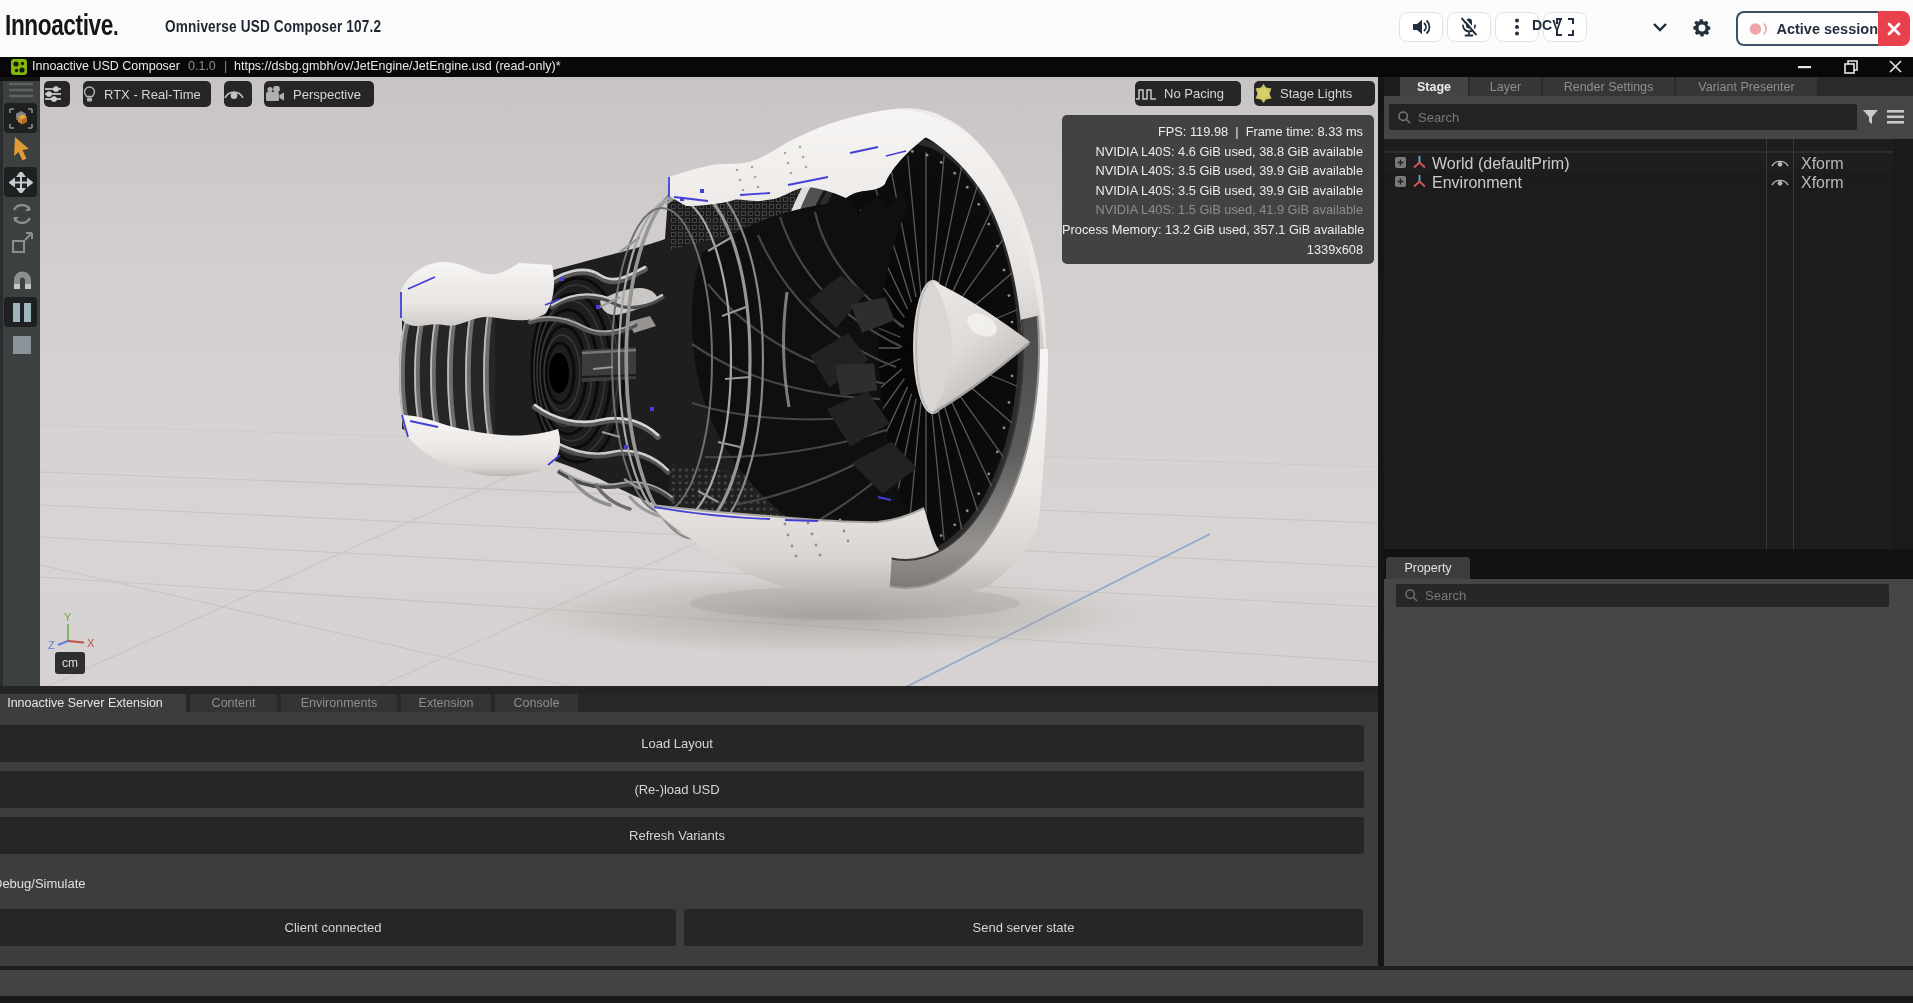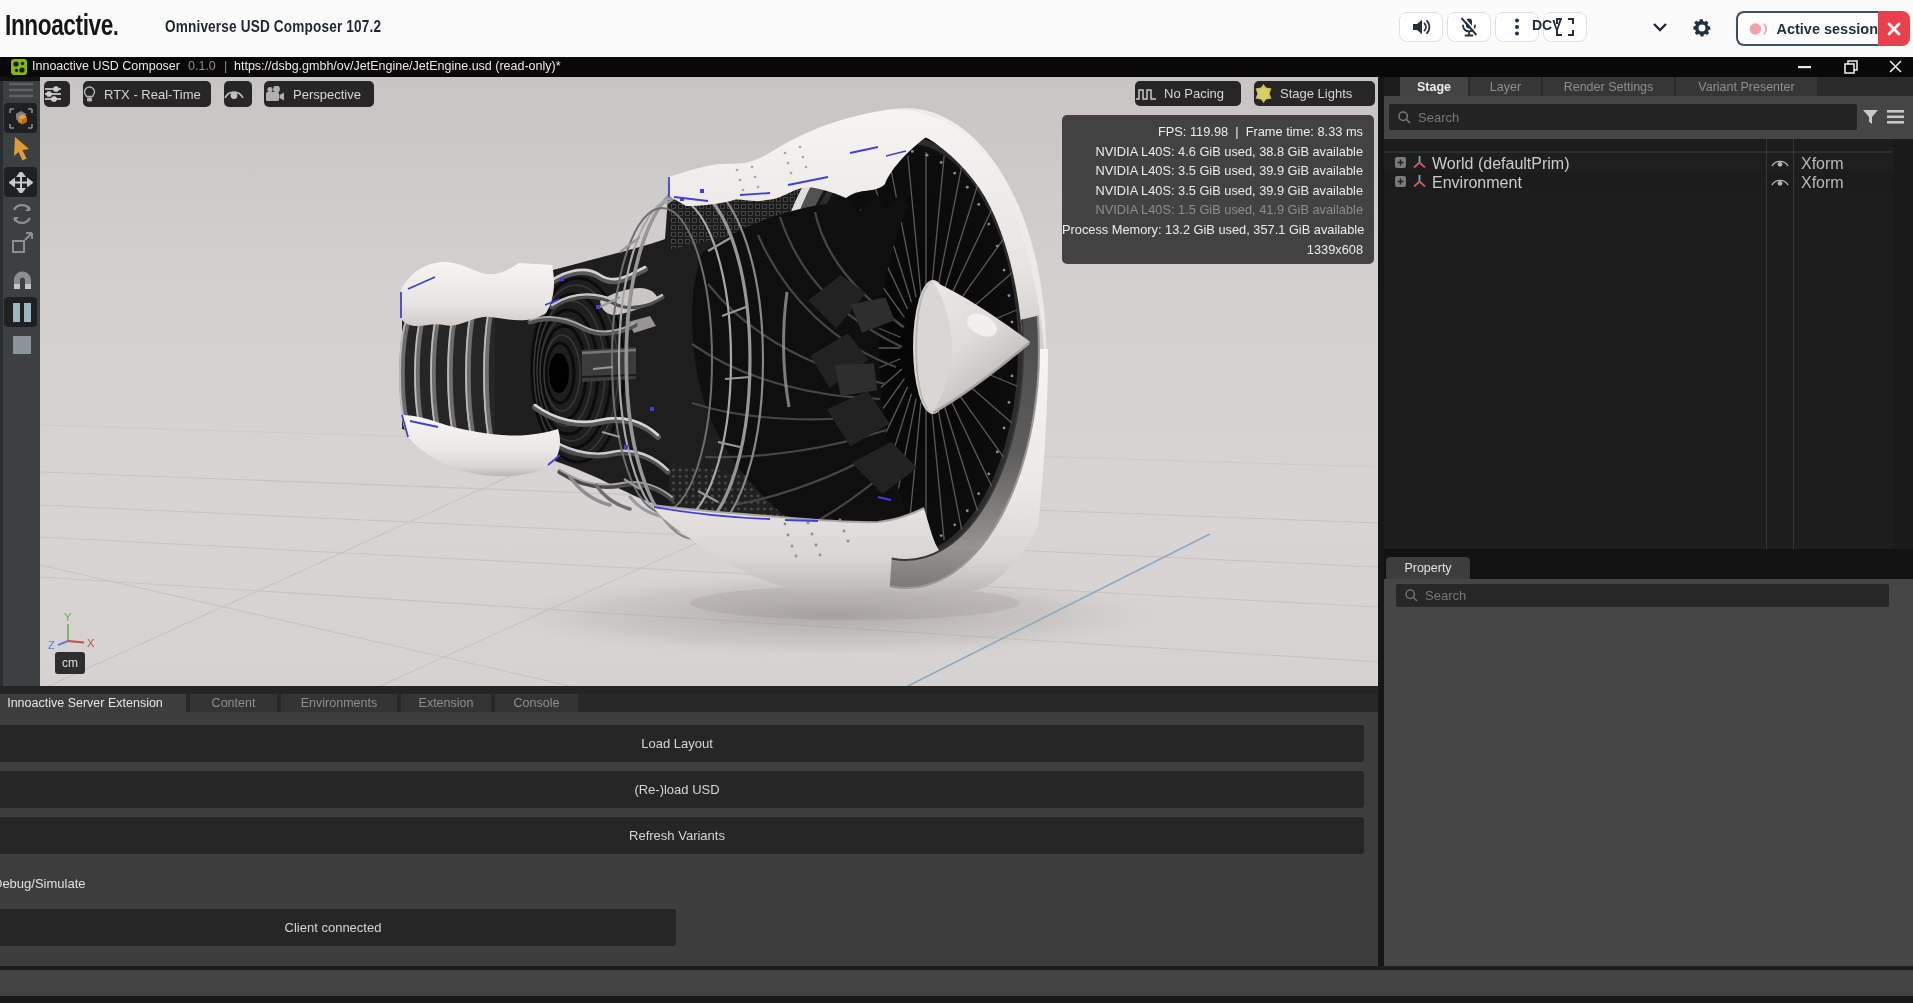--- a/index.html
+++ b/index.html
@@ -720,19 +720,20 @@
       <div class="btab" style="left:190px; width:87px;">Content</div>
       <div class="btab" style="left:281px; width:116px;">Environments</div>
       <div class="btab" style="left:401px; width:90px;">Extension</div>
       <div class="btab" style="left:495px; width:83px;">Console</div>
     </div>
     <div class="bigbtn" style="top:39px;">Load Layout</div>
     <div class="bigbtn" style="top:85px;">(Re-)load USD</div>
     <div class="bigbtn" style="top:131px;">Refresh Variants</div>
     <div class="abs" style="left:-7px; top:190px; color:#e0e0e0; font-size:13px;">Debug/Simulate</div>
     <div class="bigbtn" style="top:223px; width:686px;">Client connected</div>
+    <div class="bigbtn" style="left:684px; top:223px; width:679px;">Send server state</div>
   </div>
 
   <div id="statusline" class="abs"></div>
   <div id="statusstrip" class="abs"></div>
   <div id="bottomblack" class="abs"></div>
 
 </div>
 
 </body></html>

